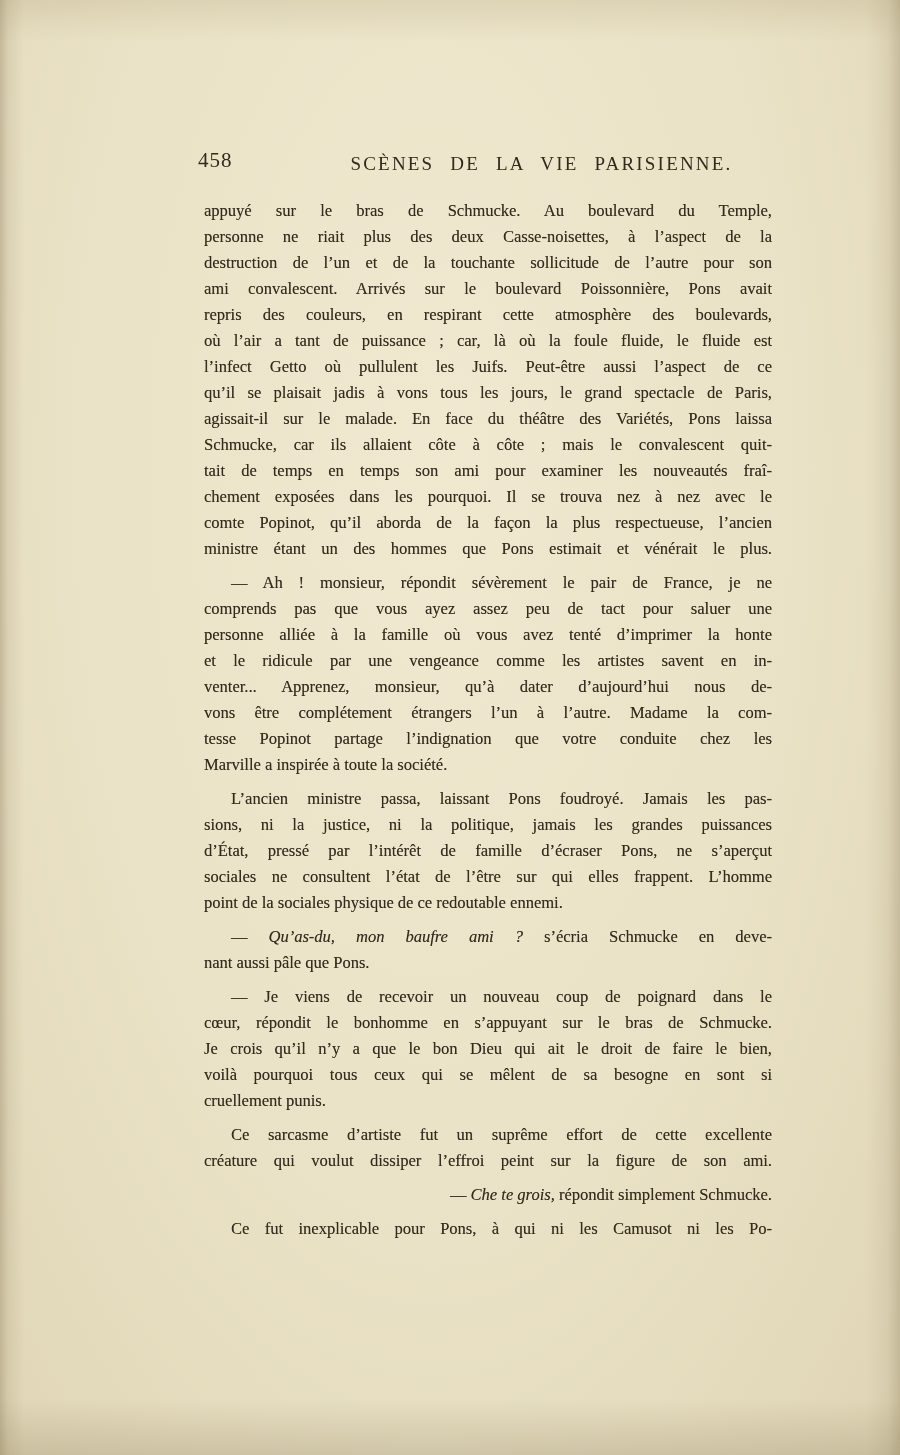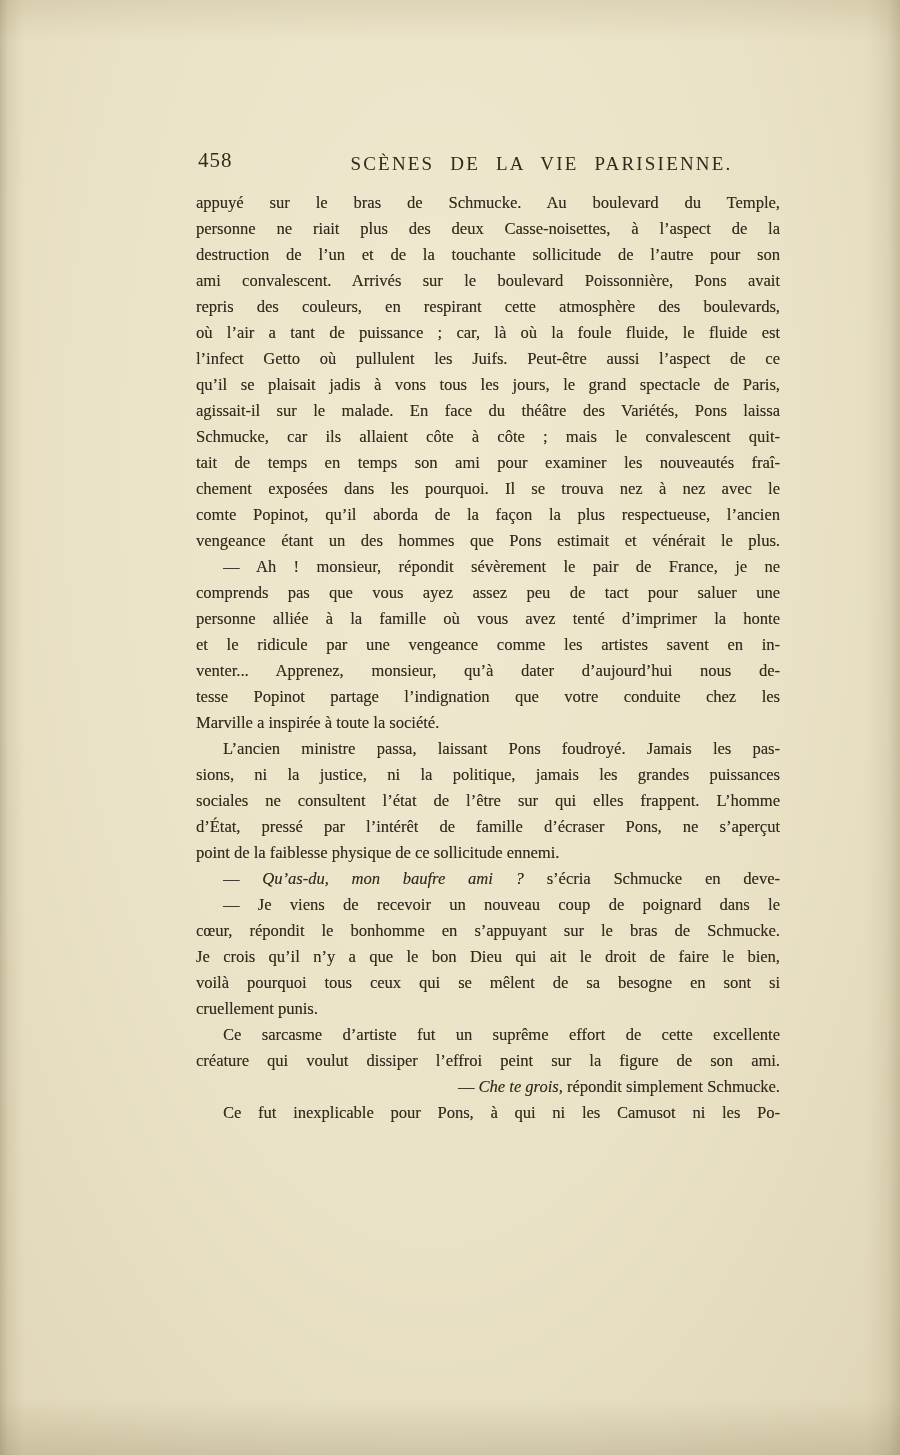--- a/index.html
+++ b/index.html
@@ -51,21 +51,21 @@
   .text-block {
     position: absolute;
     left: 196px;
     top: 190px;
     width: 584px;
     color: var(--ink, #332a1d);
     font-size: 16.5px;
     line-height: 26px;
     text-shadow: 0.2px 0.2px 0.4px rgba(51, 42, 29, 0.45);
   }
-  .paragraph { margin: 0; }
+  .paragraph { margin: 8px; }
   .line {
     text-align: justify;
     text-align-last: justify;
   }
   .line.last {
     text-align: left;
     text-align-last: auto;
   }
   .line.indent { text-indent: 27px; text-align: right; }
   .it { font-style: italic; }
@@ -86,40 +86,42 @@
         <div class="line"><span>ami convalescent. Arrivés sur le boulevard Poissonnière, Pons avait</span></div>
         <div class="line"><span>repris des couleurs, en respirant cette atmosphère des boulevards,</span></div>
         <div class="line"><span>où l’air a tant de puissance ; car, là où la foule fluide, le fluide est</span></div>
         <div class="line"><span>l’infect Getto où pullulent les Juifs. Peut-être aussi l’aspect de ce</span></div>
         <div class="line"><span>qu’il se plaisait jadis à vons tous les jours, le grand spectacle de Paris,</span></div>
         <div class="line"><span>agissait-il sur le malade. En face du théâtre des Variétés, Pons laissa</span></div>
         <div class="line"><span>Schmucke, car ils allaient côte à côte ; mais le convalescent quit-</span></div>
         <div class="line"><span>tait de temps en temps son ami pour examiner les nouveautés fraî-</span></div>
         <div class="line"><span>chement exposées dans les pourquoi. Il se trouva nez à nez avec le</span></div>
         <div class="line"><span>comte Popinot, qu’il aborda de la façon la plus respectueuse, l’ancien</span></div>
-        <div class="line"><span>vengeance étant un des hommes que Pons estimait et vénérait le plus.</span></div>
+        <div class="line"><span>ministre étant un des hommes que Pons estimait et vénérait le plus.</span></div>
       </div>
       <div class="paragraph">
         <div class="line indent"><span>— Ah ! monsieur, répondit sévèrement le pair de France, je ne</span></div>
         <div class="line"><span>comprends pas que vous ayez assez peu de tact pour saluer une</span></div>
         <div class="line"><span>personne alliée à la famille où vous avez tenté d’imprimer la honte</span></div>
         <div class="line"><span>et le ridicule par une vengeance comme les artistes savent en in-</span></div>
         <div class="line"><span>venter... Apprenez, monsieur, qu’à dater d’aujourd’hui nous de-</span></div>
+        <div class="line"><span>vons être complétement étrangers l’un à l’autre. Madame la com-</span></div>
         <div class="line"><span>tesse Popinot partage l’indignation que votre conduite chez les</span></div>
         <div class="line last"><span>Marville a inspirée à toute la société.</span></div>
       </div>
       <div class="paragraph">
         <div class="line indent"><span>L’ancien ministre passa, laissant Pons foudroyé. Jamais les pas-</span></div>
         <div class="line"><span>sions, ni la justice, ni la politique, jamais les grandes puissances</span></div>
+        <div class="line"><span>d’État, pressé par l’intérêt de famille d’écraser Pons, ne s’aperçut</span></div>
         <div class="line"><span>sociales ne consultent l’état de l’être sur qui elles frappent. L’homme</span></div>
-        <div class="line"><span>d’État, pressé par l’intérêt de famille d’écraser Pons, ne s’aperçut</span></div>
-        <div class="line last"><span>point de la faiblesse physique de ce sollicitude ennemi.</span></div>
+        <div class="line last"><span>point de la sociales physique de ce redoutable ennemi.</span></div>
       </div>
       <div class="paragraph">
         <div class="line indent"><span>— </span><span class="it">Qu’as-du, mon baufre ami ?</span><span> s’écria Schmucke en deve-</span></div>
+        <div class="line last"><span>nant aussi pâle que Pons.</span></div>
       </div>
       <div class="paragraph">
         <div class="line indent"><span>— Je viens de recevoir un nouveau coup de poignard dans le</span></div>
         <div class="line"><span>cœur, répondit le bonhomme en s’appuyant sur le bras de Schmucke.</span></div>
         <div class="line"><span>Je crois qu’il n’y a que le bon Dieu qui ait le droit de faire le bien,</span></div>
         <div class="line"><span>voilà pourquoi tous ceux qui se mêlent de sa besogne en sont si</span></div>
         <div class="line last"><span>cruellement punis.</span></div>
       </div>
       <div class="paragraph">
         <div class="line indent"><span>Ce sarcasme d’artiste fut un suprême effort de cette excellente</span></div>

